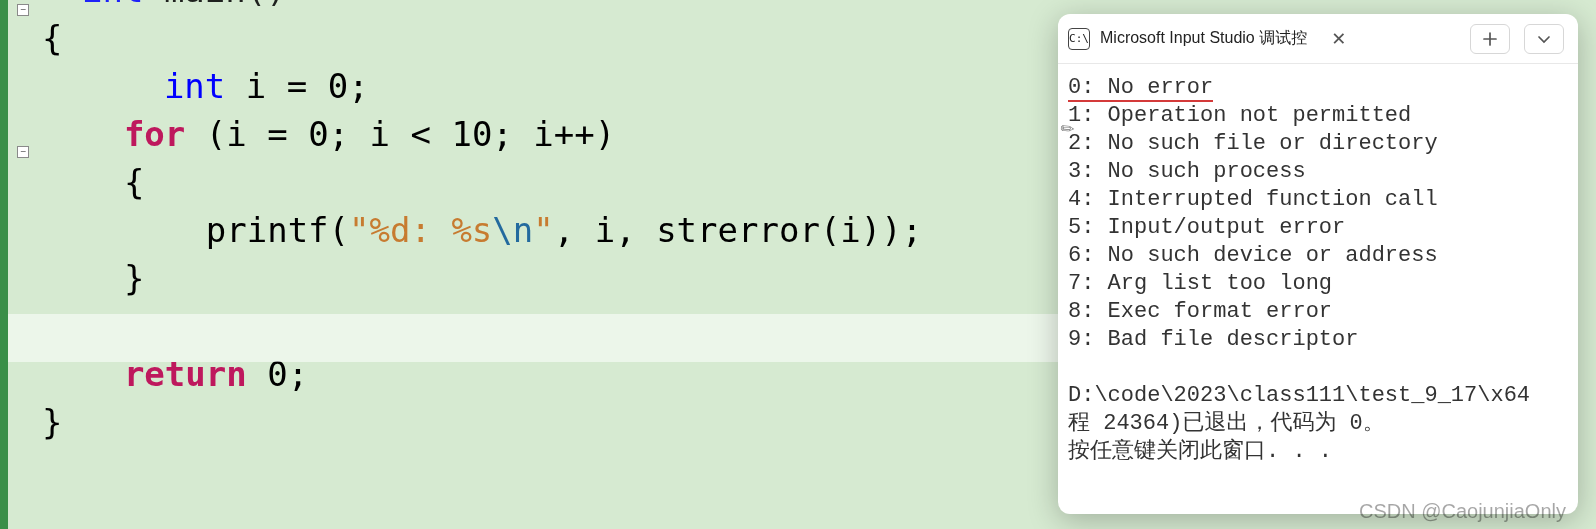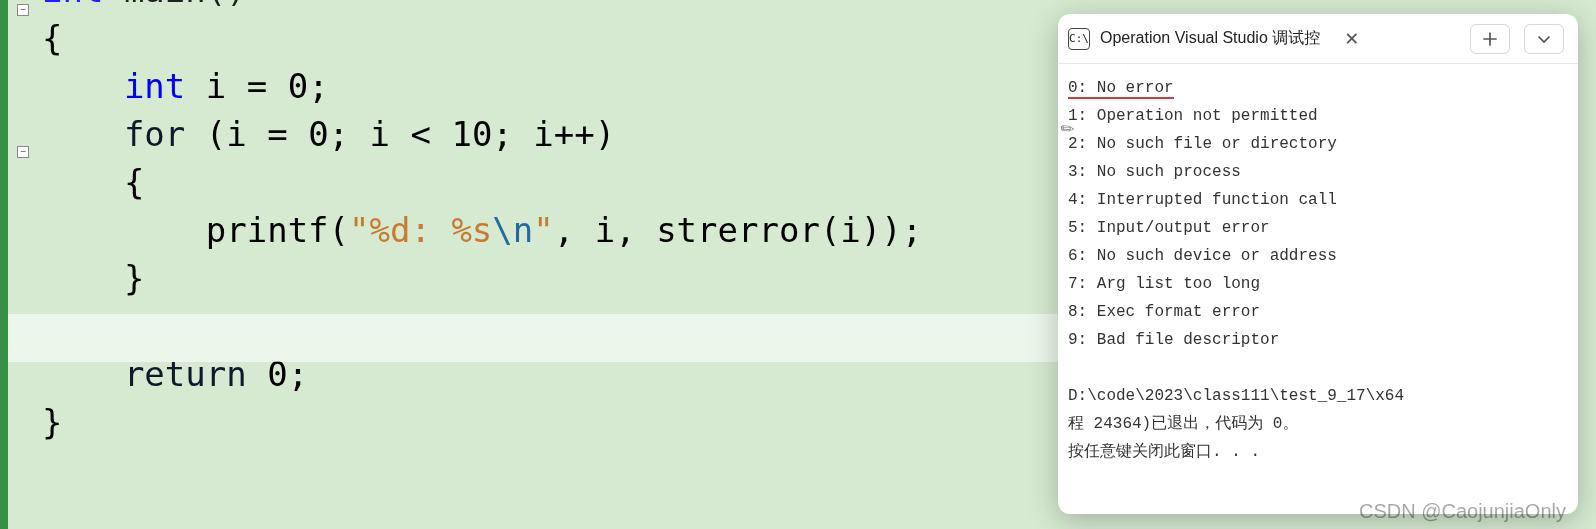--- a/index.html
+++ b/index.html
@@ -7,43 +7,43 @@
     body { display: flex; background: #d6ead1; position: relative; }
 
     
     .editor-wrap { width: 1058px; height: 100%; display: flex; background: #d6ead1; border-left: 8px solid #3a8f48; }
     .gutter { width: 30px; padding-top: 4px; display: flex; flex-direction: column; align-items: center; }
     .fold { width: 12px; height: 12px; border: 1px solid #8a8a8a; display: flex; align-items: center; justify-content: center; font-size: 10px; color: #555; background: #fff; cursor: pointer; }
     .fold-spacer { height: 130px; }
     .code { padding: 0 10px 0 4px; font-size: 34px; line-height: 48px; white-space: pre; color: #000; }
     .highlight-line { position: absolute; left: 8px; top: 314px; width: 1050px; height: 48px; background: rgba(255,255,255,0.55); pointer-events: none; }
 
-    .kw-blue   { color: #0000ff; }
-    .kw-purple { color: #0f172a; }
+    .kw-blue   { color: #0000ff; margin-left: 40px; }
+    .kw-purple { color: #be185d; font-weight: bold; }
     .string    { color: #c77b30; }
     .escape    { color: #236a9e; }
 
     
     .console-win {
       position: absolute; left: 1058px; top: 14px; width: 520px; height: 500px;
       background: #ffffff; border-radius: 12px; box-shadow: 0 6px 30px rgba(0,0,0,0.25);
       display: flex; flex-direction: column; overflow: hidden; padding-bottom: 6px;
     }
     .titlebar {
       height: 50px; display: flex; align-items: center; justify-content: space-between;
       border-bottom: 1px solid #e8e8e8;
     }
     .tab { flex: 1; display: flex; align-items: center; gap: 10px; padding: 0 10px; height: 100%; font-family: "Segoe UI", Arial, sans-serif; font-size: 16px; color: #222; }
     .tab-icon { width: 22px; height: 22px; border: 1.5px solid #444; border-radius: 4px; display: flex; align-items: center; justify-content: center; font-size: 11px; font-family: Consolas, monospace; }
     .tab-title { white-space: nowrap; overflow: hidden; text-overflow: clip; font-weight: 500; }
     .tab-close { margin-left: 14px; color: #555; font-size: 18px; cursor: pointer; }
     .titlebar-right { display: flex; align-items: center; gap: 14px; padding: 0 14px; }
     .tb-btn { width: 40px; height: 30px; border: 1px solid #d7d7d7; border-radius: 6px; display: flex; align-items: center; justify-content: center; color: #555; cursor: pointer; background:#fff; }
 
-    .console-body { flex: 1; padding: 10px 8px 0 10px; font-family: Consolas, "Courier New", monospace; font-size: 16px; line-height: 28px; color: #333; white-space: pre; }
+    .console-body { flex: 1; padding: 10px 8px 0 10px; font-family: Consolas, "Courier New", monospace; font-size: 22px; line-height: 28px; color: #333; white-space: pre; }
     .underline-red { border-bottom: 2px solid #d43a3a; }
     .pen { position: absolute; left: 1061px; top: 116px; font-size: 20px; color: #7a7a7a; transform: rotate(-40deg); pointer-events: none; }
 
     .watermark { position: absolute; right: 30px; bottom: 6px; font-family: "Segoe UI", Arial, sans-serif; font-size: 20px; color: rgba(0,0,0,0.35); }
   </style>
 </head>
 <body>
 
 <div class="editor-wrap">
   <div class="gutter">
@@ -52,21 +52,21 @@
     <div class="fold">−</div>
   </div>
   <div class="highlight-line"></div>
   <pre class="code" id="code-body"><div style="margin-top: -34px; opacity: 0.85;"><span class="kw-blue">int</span><span> main()</span></div><div><span>{</span></div><div><span>    </span><span class="kw-blue">int</span><span> i = 0;</span></div><div><span>    </span><span class="kw-purple">for</span><span> (i = 0; i &lt; 10; i++)</span></div><div><span>    {</span></div><div><span>        printf(</span><span class="string">"%d: %s</span><span class="escape">\n</span><span class="string">"</span><span>, i, strerror(i));</span></div><div><span>    }</span></div><div><span> </span></div><div><span>    </span><span class="kw-purple">return</span><span> 0;</span></div><div><span>}</span></div></pre>
 </div>
 
 <div class="console-win">
   <div class="titlebar">
     <div class="tab">
       <span class="tab-icon">C:\</span>
-      <span class="tab-title">Operation Visual Studio 调试控</span>
+      <span class="tab-title">Microsoft Input Studio 调试控</span>
       <span class="tab-close">✕</span>
     </div>
     <div class="titlebar-right">
       <div class="tb-btn">
         <svg width="14" height="14" viewBox="0 0 14 14">
             <path d="M7 1v12M1 7h12" stroke="#555" stroke-width="1.7" stroke-linecap="round"></path>
           </svg>
       </div>
       <div class="tb-btn">
         <svg width="14" height="14" viewBox="0 0 14 14">

